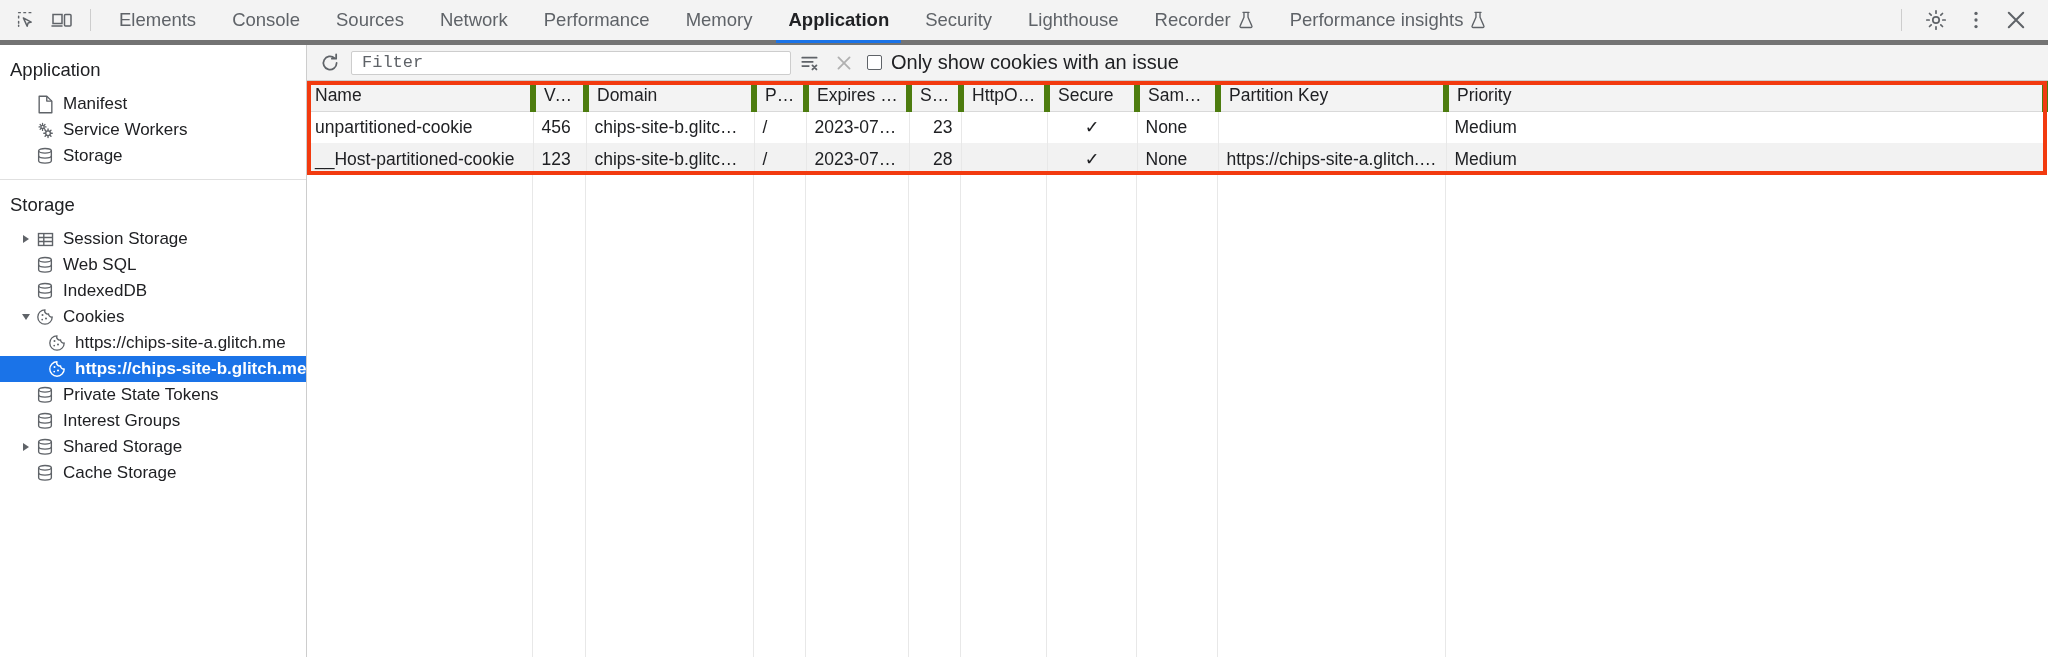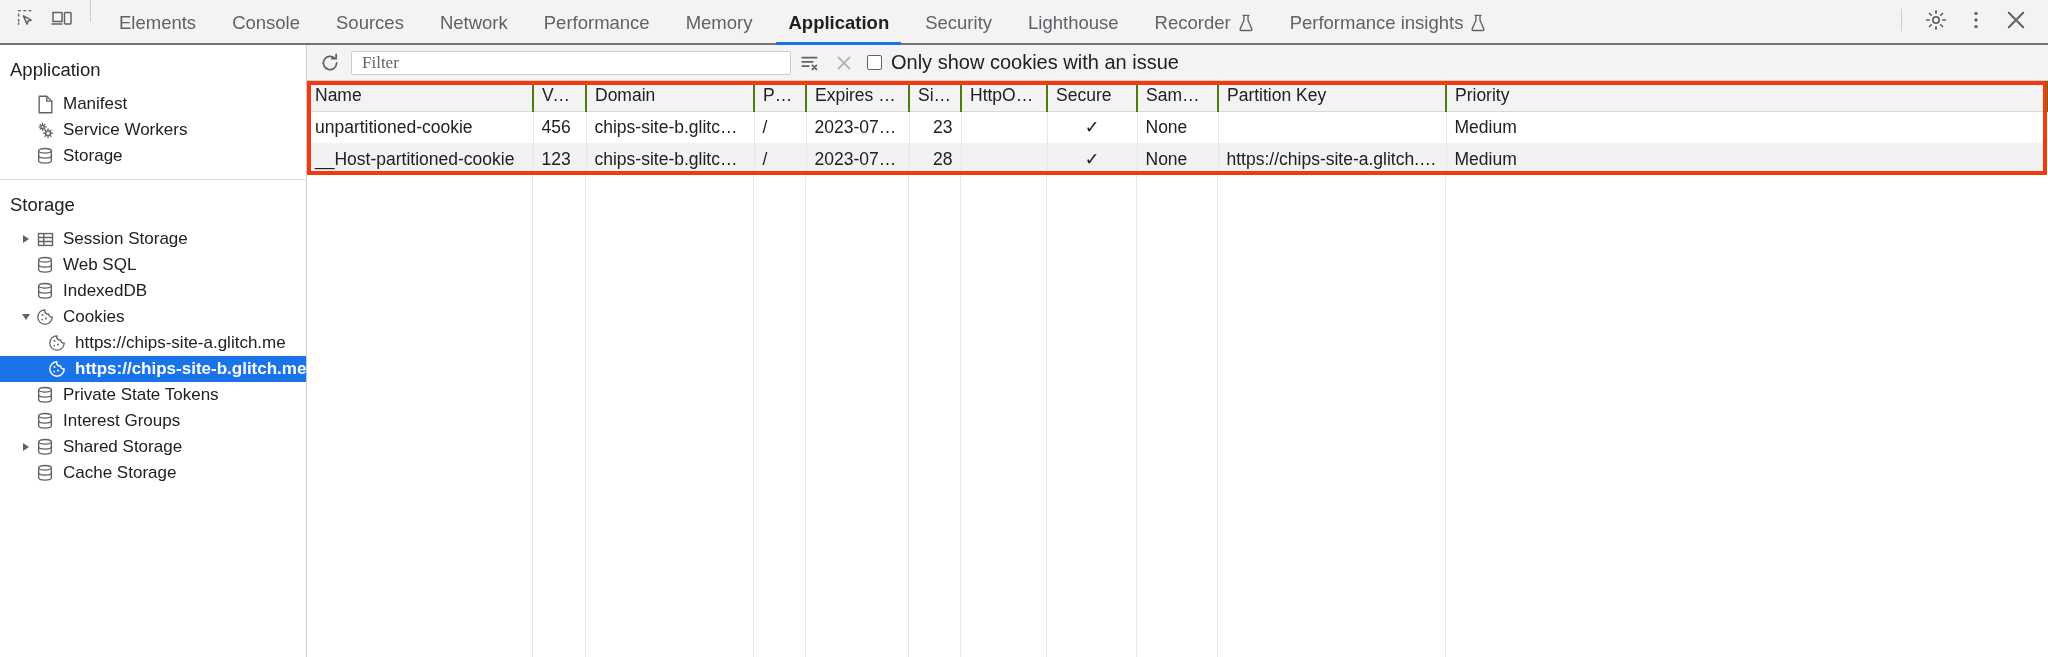--- a/index.html
+++ b/index.html
@@ -15,23 +15,23 @@
     width: 2048px; height: 657px;
     display: flex; flex-direction: column;
     background: #ffffff;
   }
 
   
   .tabbar {
     height: 45px;
     min-height: 45px;
     background: #f3f3f3;
-    border-bottom: 2px solid #737373;
+    border-bottom: 5px solid #737373;
     display: flex;
-    align-items: flex-start;
+    align-items: center;
     padding-left: 8px;
     position: relative;
   }
   .tb-iconbtn {
     width: 36px; height: 36px;
     display: flex; align-items: center; justify-content: center;
     color: #5f6368;
     flex: 0 0 auto;
   }
   .tb-sep {
@@ -152,21 +152,21 @@
     display: flex; align-items: center;
     padding: 0 8px;
     margin-left: 2px;
   }
   .filter-input {
     border: none; outline: none;
     width: 100%;
     font-size: 17px;
     color: #6d28d9;
     background: transparent;
-    font-family: Liberation Serif, serif;
+    font-family: Liberation Mono, monospace;
   }
   .filter-input::placeholder { color: #5f6368; }
   .tool-check {
     display: flex; align-items: center;
     gap: 9px;
     font-size: 20px;
     color: #202124;
     margin-left: 4px;
     white-space: nowrap;
   }
@@ -191,21 +191,21 @@
     table-layout: fixed;
     font-size: 17.5px;
     color: #202124;
   }
   table.grid th {
     background: #f3f3f3;
     font-weight: normal;
     text-align: left;
     height: 30px;
     padding: 0 8px;
-    border-right: 2px solid #4d7c0f;
+    border-right: 6px solid #4d7c0f;
     border-bottom: 1px solid #d9d9d9;
     color: #202124;
     white-space: nowrap;
     overflow: hidden;
     text-overflow: ellipsis;
   }
   table.grid td {
     height: 32px;
     padding: 0 8px;
     border-right: 1px solid #e8e8e8;

